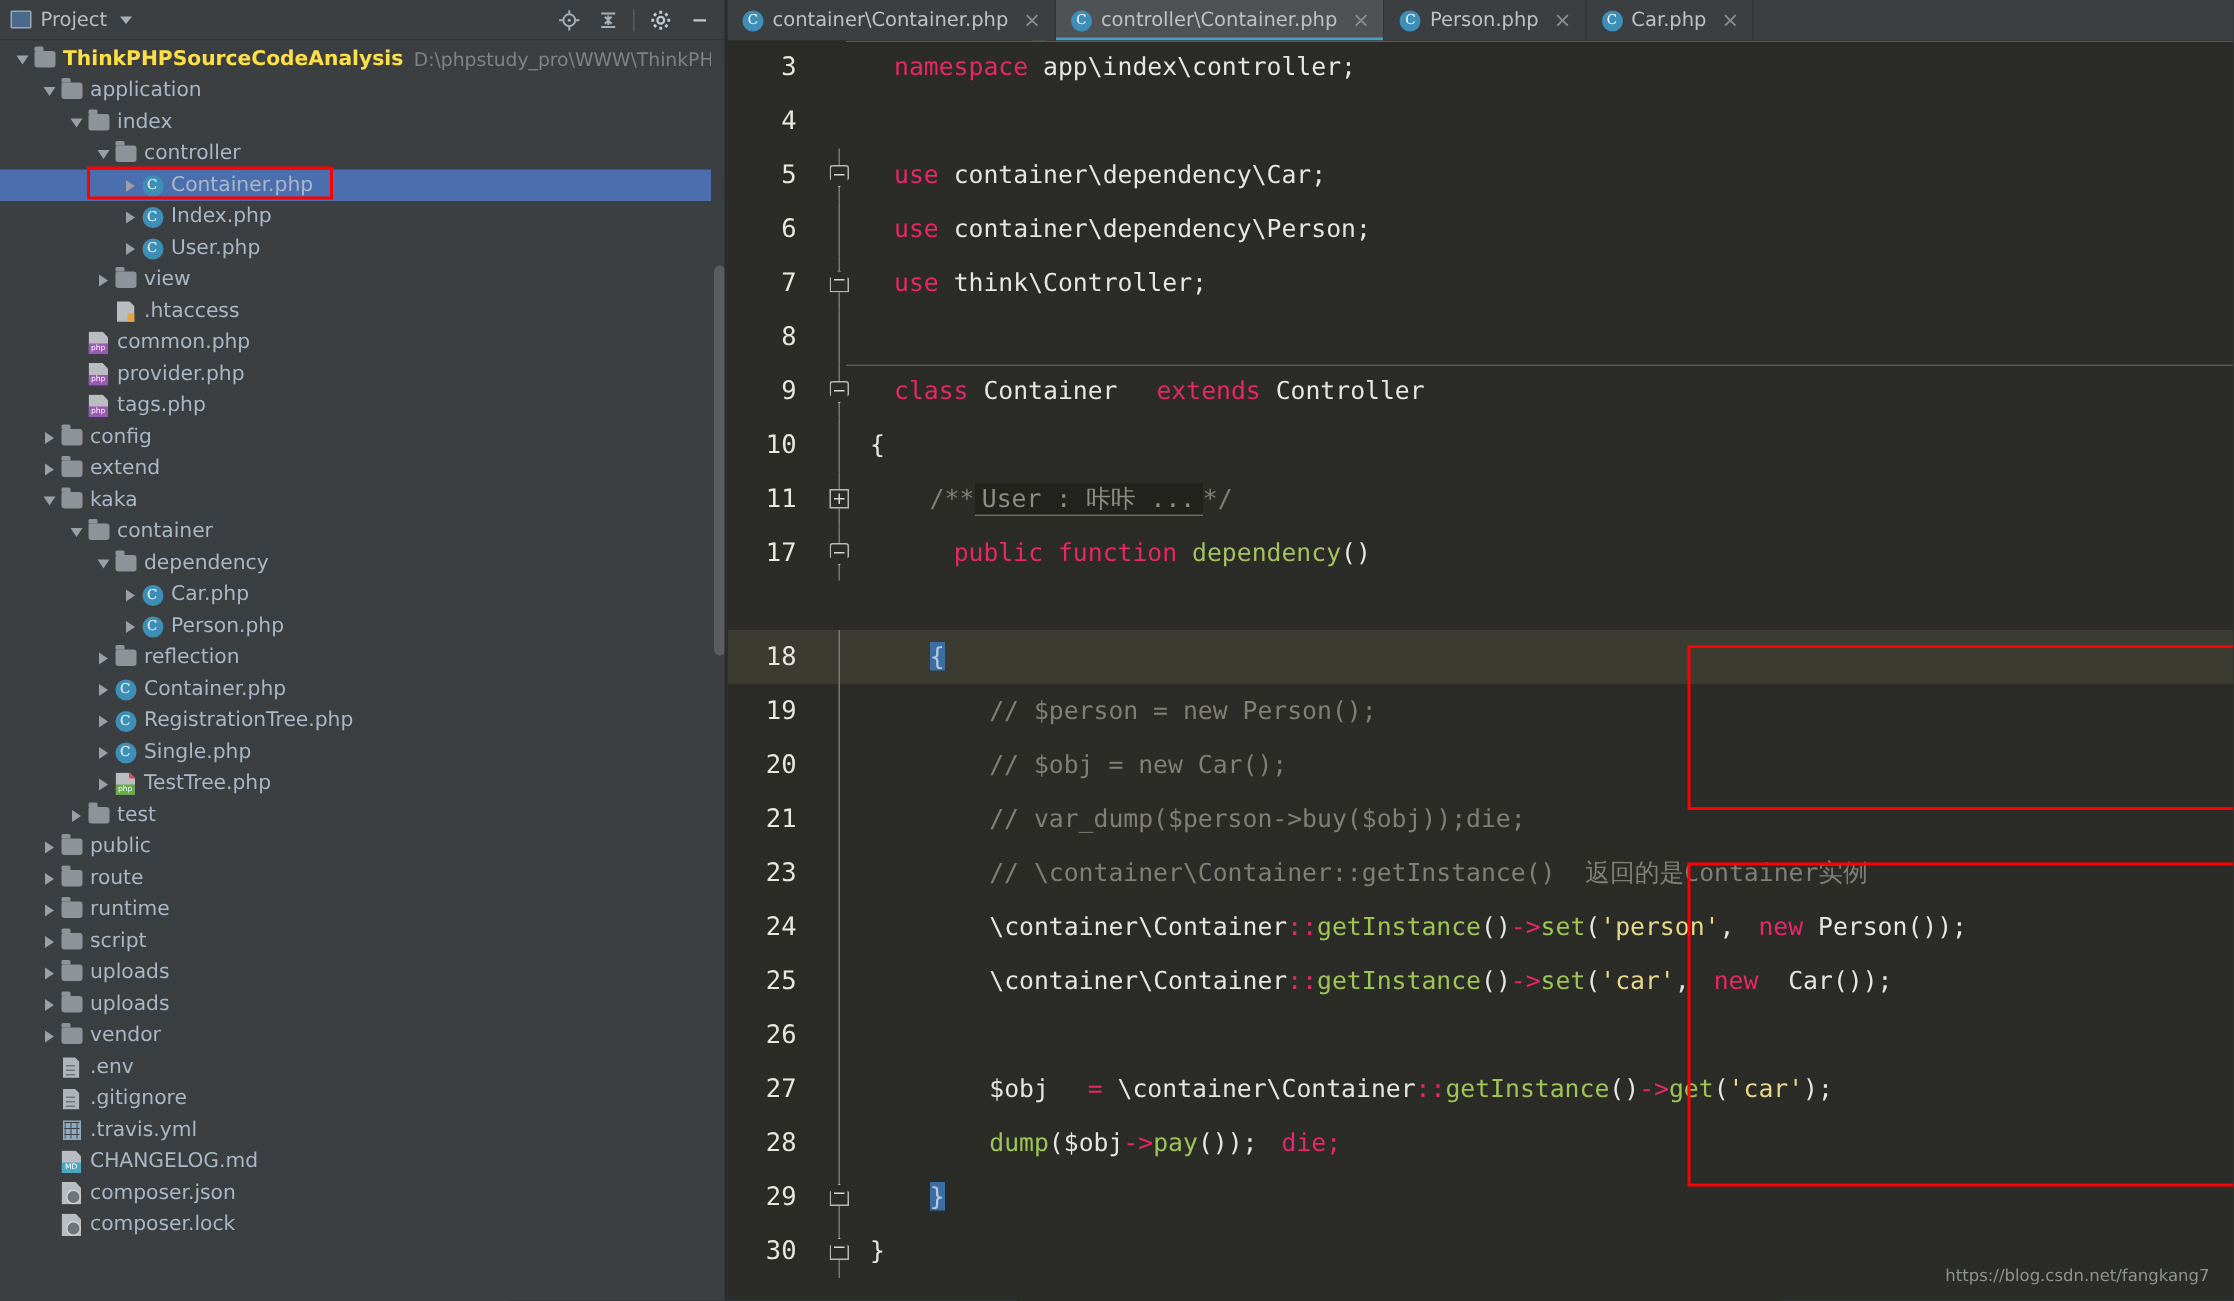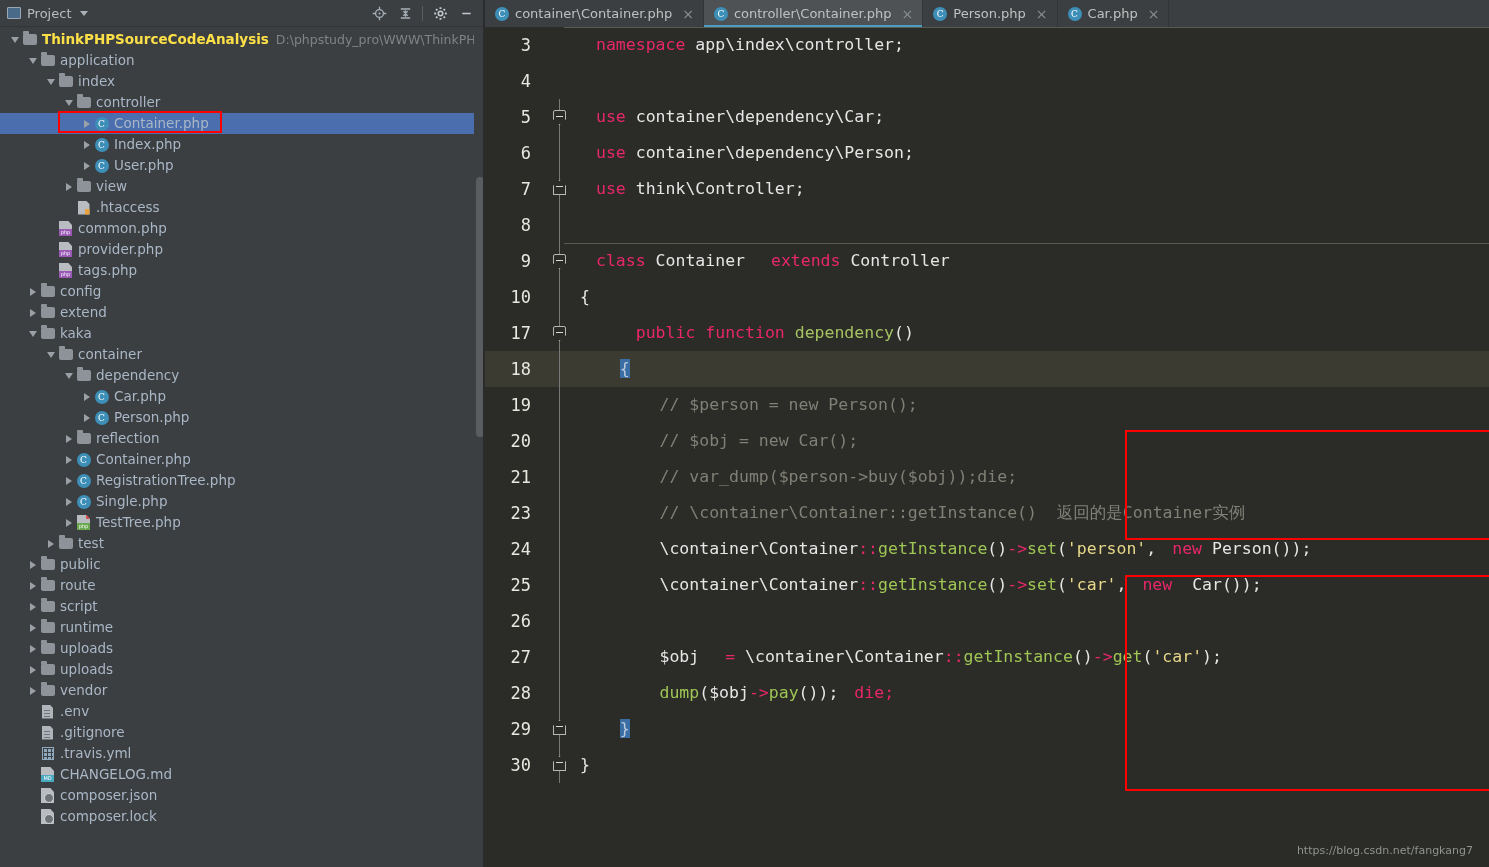--- a/index.html
+++ b/index.html
@@ -228,21 +228,21 @@
   
   #code-wrap {
     flex: 1 1 auto; position: relative; overflow: hidden;
     background: #2b2b28;
     font-family: "DejaVu Sans Mono", monospace;
     font-size: 16.5px;
   }
   .cline {
     height: 36px; display: flex; align-items: center; position: relative;
   }
-  .cline.current { background: #3b3b32; }
+  .cline.current { background: #3b3b32; margin-top: 33px; }
   .lnum {
     width: 55px; flex: 0 0 55px; text-align: right;
     color: #e8e8e0; font-size: 17px; padding-right: 9px;
     font-family: "DejaVu Sans Mono", monospace;
   }
   .gutter {
     width: 40px; flex: 0 0 40px; position: relative; height: 36px;
   }
   .gline {
     position: absolute; left: 19px; top: 0; width: 1px; height: 36px; background: #787878;
@@ -622,31 +622,31 @@
           <span class="lbl">route</span>
         </div>
         <div class="row">
           <span style="flex:0 0 26px"></span>
           <span class="arrow">
             <span class="arrow-r"></span>
           </span>
           <span class="ico">
             <span class="folder"></span>
           </span>
+          <span class="lbl">runtime</span>
+        </div>
+        <div class="row">
+          <span style="flex:0 0 26px"></span>
+          <span class="arrow">
+            <span class="arrow-r"></span>
+          </span>
+          <span class="ico">
+            <span class="folder"></span>
+          </span>
           <span class="lbl">script</span>
-        </div>
-        <div class="row">
-          <span style="flex:0 0 26px"></span>
-          <span class="arrow">
-            <span class="arrow-r"></span>
-          </span>
-          <span class="ico">
-            <span class="folder"></span>
-          </span>
-          <span class="lbl">runtime</span>
         </div>
         <div class="row">
           <span style="flex:0 0 26px"></span>
           <span class="arrow">
             <span class="arrow-r"></span>
           </span>
           <span class="ico">
             <span class="folder"></span>
           </span>
           <span class="lbl">uploads</span>
@@ -807,20 +807,28 @@
           <span class="code"><span class="kw">class</span> <span class="plain">Container</span> <span class="kw">extends</span> <span class="plain">Controller</span></span>
         </div>
         <div class="cline">
           <span class="lnum">10</span>
           <span class="gutter">
             <span class="gline"></span>
           </span>
           <span class="code"><span class="plain">{</span></span>
         </div>
         <div class="cline">
+          <span class="lnum">11</span>
+          <span class="gutter">
+            <span class="gline"></span>
+            <span class="fold plus"></span>
+          </span>
+          <span class="code"><span class="cm">    /**</span><span class="fold-chip">User : 咔咔 ...</span><span class="cm">*/</span></span>
+        </div>
+        <div class="cline">
           <span class="lnum">17</span>
           <span class="gutter">
             <span class="gline"></span>
             <span class="fold top minus"></span>
           </span>
           <span class="code">    <span class="kw">public function</span> <span class="fn">dependency</span><span class="punc">()</span></span>
         </div>
         <div class="cline current">
           <span class="lnum">18</span>
           <span class="gutter">

